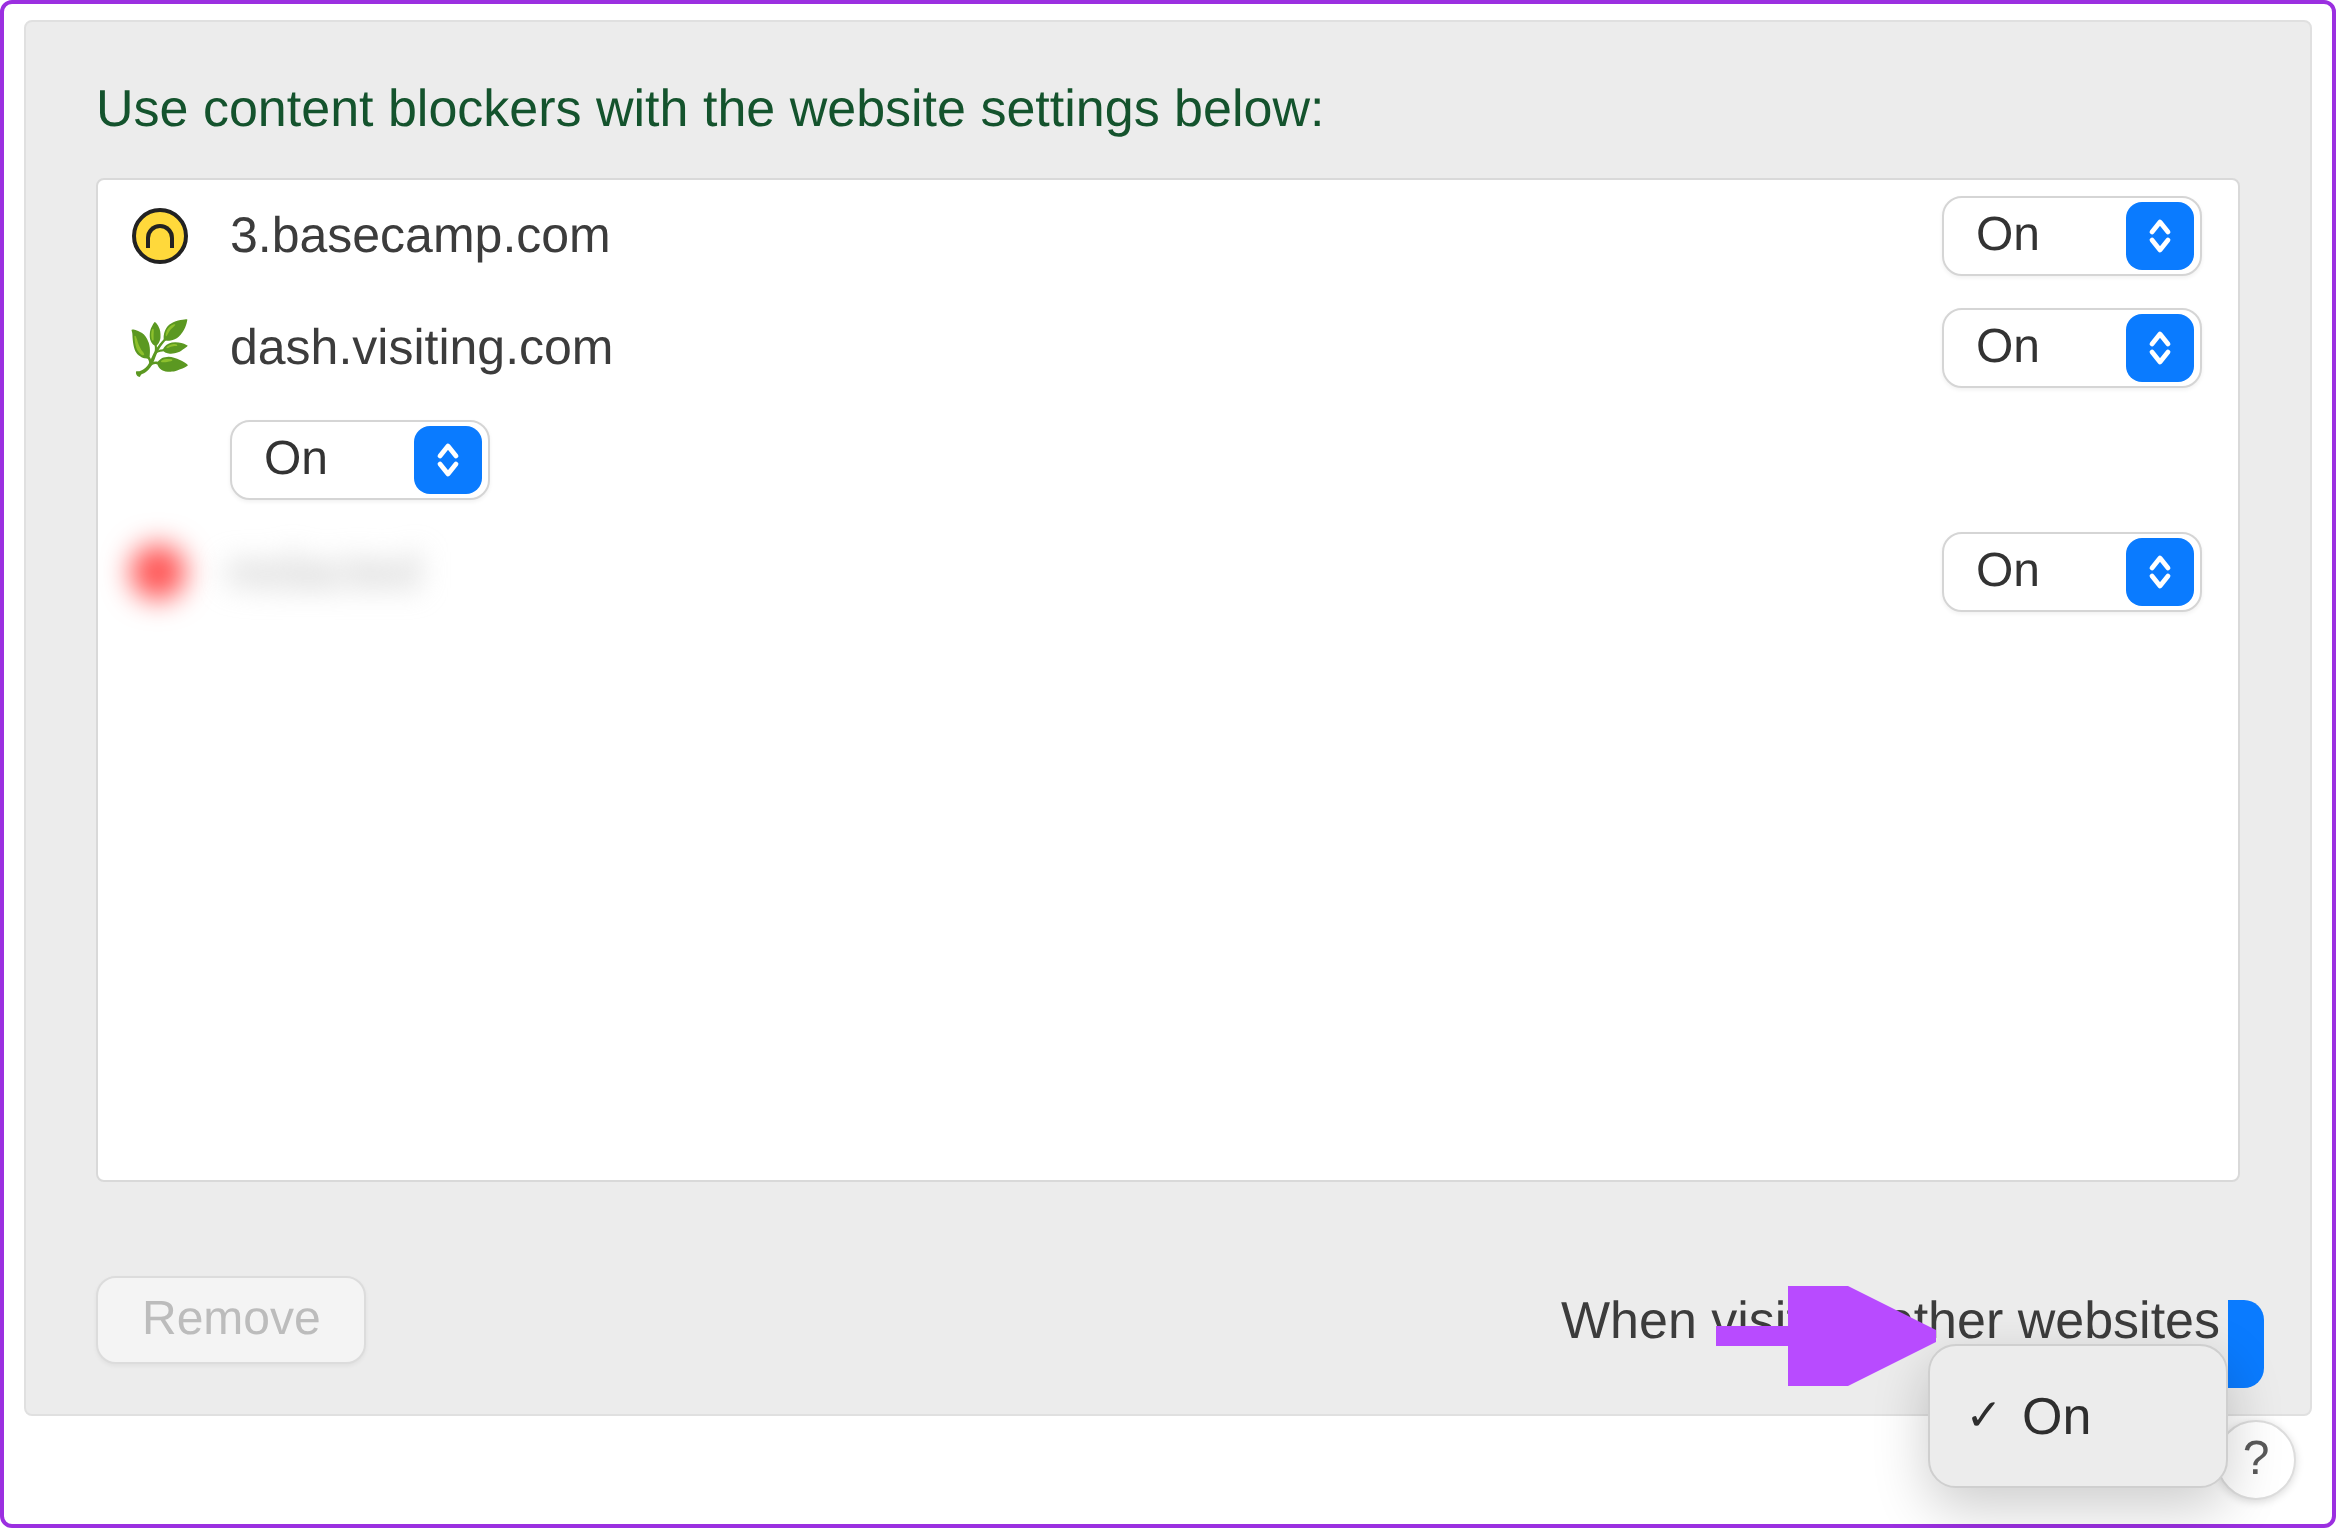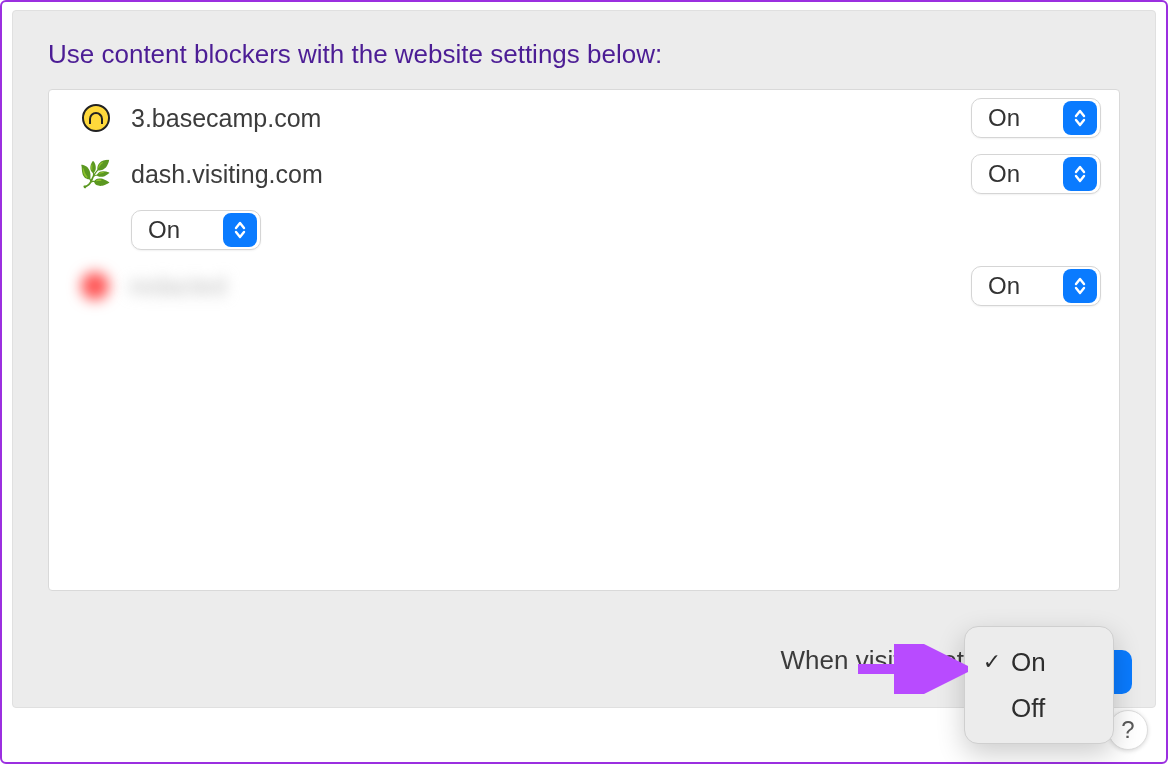--- a/index.html
+++ b/index.html
@@ -26,21 +26,21 @@
     bottom: 56px;
     background: #ececec;
     border: 1px solid #e0e0e0;
     border-radius: 4px;
   }
   .heading {
     position: absolute;
     left: 35px;
     top: 28px;
     font-size: 26px;
-    color: #4c1d95;
+    color: #14532d;
   }
   .sites-box {
     position: absolute;
     left: 35px;
     top: 78px;
     right: 35px;
     height: 502px;
     background: #fff;
     border: 1px solid #d9d9d9;
     border-radius: 4px;
@@ -53,21 +53,21 @@
     padding-left: 50px;
     border-bottom: 1px solid #e4e4e4;
     color: #a9a9a9;
     font-size: 24px;
     font-weight: 600;
   }
   .site-row {
     display: flex;
     align-items: center;
     height: 56px;
-    padding: 0 18px 0 32px;
+    padding: 0 18px 0 16px;
     font-size: 25px;
     color: #3c3c3c;
   }
   .site-row .favicon {
     width: 30px;
     height: 30px;
     margin-right: 20px;
     flex-shrink: 0;
     display: flex;
     align-items: center;
@@ -284,38 +284,35 @@
                 <path d="M3 8 L7 3 L11 8" stroke="#fff" stroke-width="2.4" fill="none" stroke-linecap="round" stroke-linejoin="round"></path>
                 <path d="M3 12 L7 17 L11 12" stroke="#fff" stroke-width="2.4" fill="none" stroke-linecap="round" stroke-linejoin="round"></path>
               </svg>
             </div>
           </div>
         </div>
       </div>
   </div>
 
   <div class="footer-row">
+    <button class="remove-btn">Remove</button>
     <div class="footer-spacer"></div>
     <div class="other-label">When visiting other websites</div>
 
   </div>
 
 </div>
 
 <div class="peek"></div>
 
 <div class="popover">
   <div id="popover-items">
       <div class="popover-item">
         <span class="check">✓</span>
         <span>On</span>
-      </div>
-      <div class="popover-item">
-        <span class="check"></span>
-        <span>Off</span>
       </div>
     </div>
 </div>
 
 <div class="anno-arrow">
   <svg width="110" height="50" viewBox="0 0 110 50">
     <defs>
       <marker id="ah" markerWidth="8" markerHeight="8" refX="6" refY="4" orient="auto">
         <path d="M0,0 L8,4 L0,8 Z" fill="#b84bff"></path>
       </marker>

